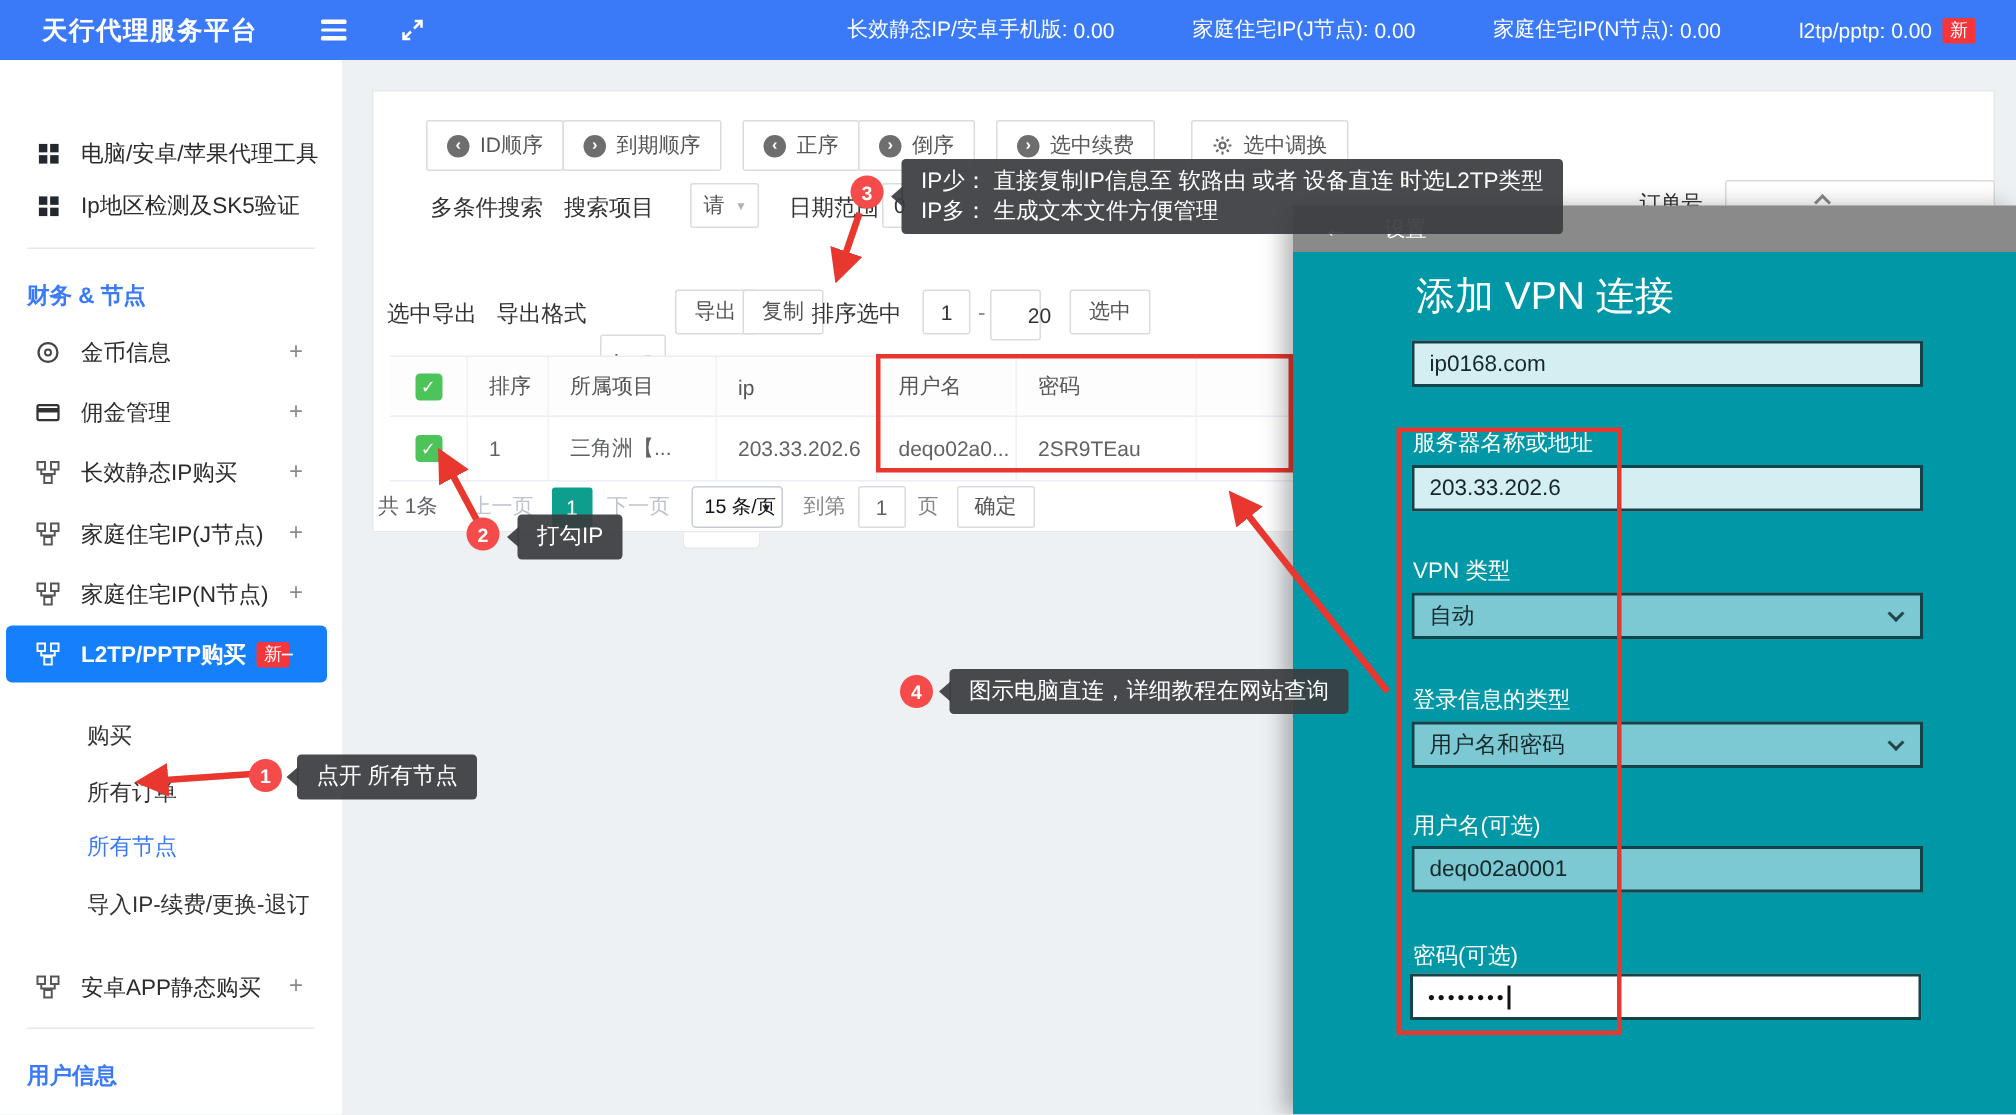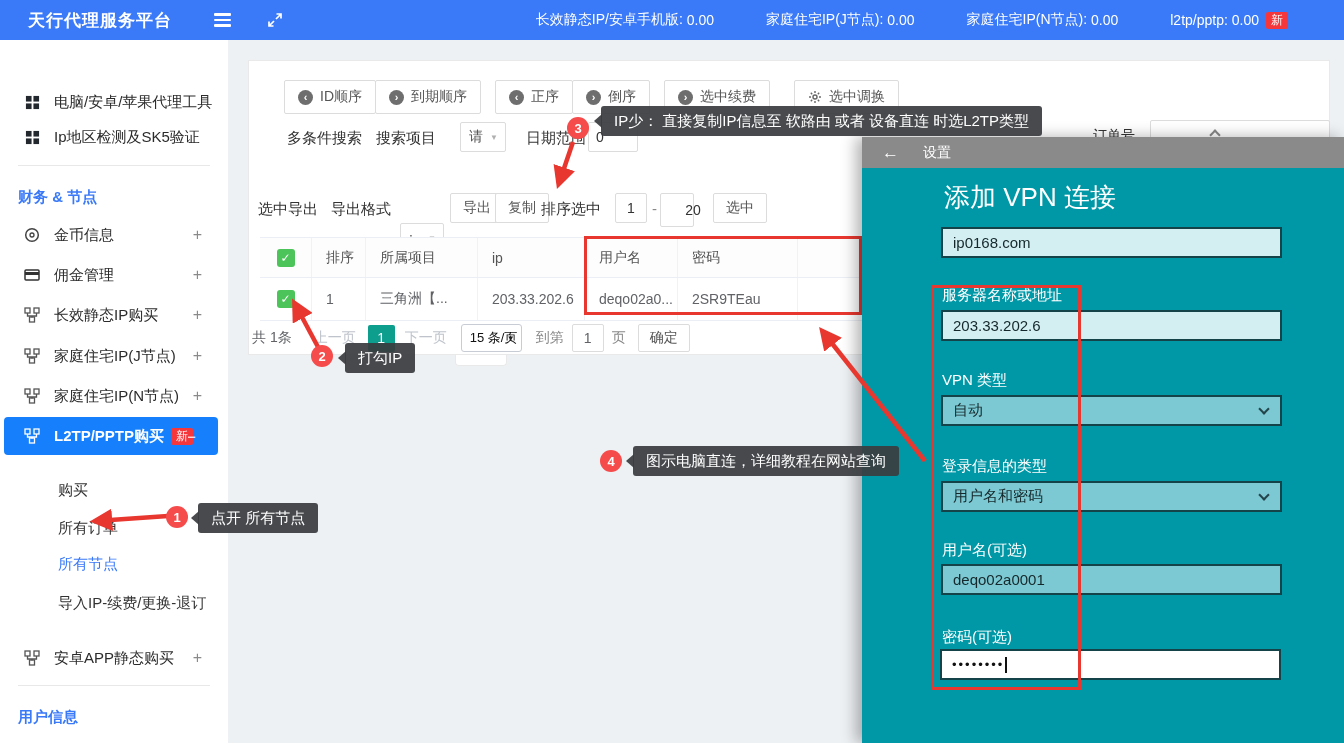--- a/index.html
+++ b/index.html
@@ -6,21 +6,21 @@
   html,body { width:1344px; height:743px; overflow:hidden; }
   body { font-family:"Liberation Sans","DejaVu Sans",sans-serif; background:#eef1f4; position:relative; font-size:14px; color:#333; }
   .abs { position:absolute; }
 
   
   .navbar { position:absolute; left:0; top:0; width:1344px; height:40px; background:#3a7af8; display:flex; align-items:center; color:#fff; z-index:6; }
   .nav-title { margin-left:28px; font-size:17px; font-weight:bold; letter-spacing:1px; }
   .hamburger { margin-left:42px; width:17px; cursor:pointer; }
   .hamburger i { display:block; height:2.5px; background:#fff; margin:3px 0; border-radius:1px; }
   .expand-ic { margin-left:36px; cursor:pointer; display:flex; }
-  .nav-stats { margin-left:auto; display:flex; align-items:center; gap:52px; padding-right:56px; font-size:14px; }
+  .nav-stats { margin-left:auto; display:flex; align-items:center; gap:52px; padding-right:27px; font-size:14px; }
   .nav-stat { white-space:nowrap; display:flex; align-items:center; }
   .badge-red { background:#f5373c; color:#fff; font-size:12px; padding:1px 5px; border-radius:2px; margin-left:7px; line-height:15px; }
 
   
   .sidebar { position:absolute; left:0; top:40px; width:228px; height:703px; background:#fff; z-index:4; }
   .side-item { position:absolute; left:0; width:228px; height:26px; display:flex; align-items:center; font-size:15px; color:#2b2b2b; cursor:pointer; }
   .side-item .ic { width:16px; margin-left:24px; display:flex; justify-content:center; }
   .side-item .lb { margin-left:14px; white-space:nowrap; }
   .side-item .plus { position:absolute; right:26px; color:#8a8a8a; font-size:16px; }
   .side-sec { position:absolute; left:18px; font-size:15px; color:#3a7af8; font-weight:bold; }
@@ -438,16 +438,17 @@
 
 <div class="badge-circle" style="left:166px;top:506px;">1</div>
 <div class="tip" style="left:198px;top:503px;text-align:center;">点开 所有节点</div>
 
 <div class="badge-circle" style="left:311px;top:345px;">2</div>
 <div class="tip" style="left:345px;top:343px;">打勾IP</div>
 
 <div class="badge-circle" style="left:567px;top:117px;">3</div>
 <div class="tip" style="left:601px;top:106px;">
   <div>IP少： 直接复制IP信息至 软路由 或者 设备直连 时选L2TP类型</div>
+  <div>IP多： 生成文本文件方便管理</div>
 </div>
 
 <div class="badge-circle" style="left:600px;top:450px;">4</div>
 <div class="tip" style="left:633px;top:446px;">图示电脑直连，详细教程在网站查询</div>
 
 </body></html>

